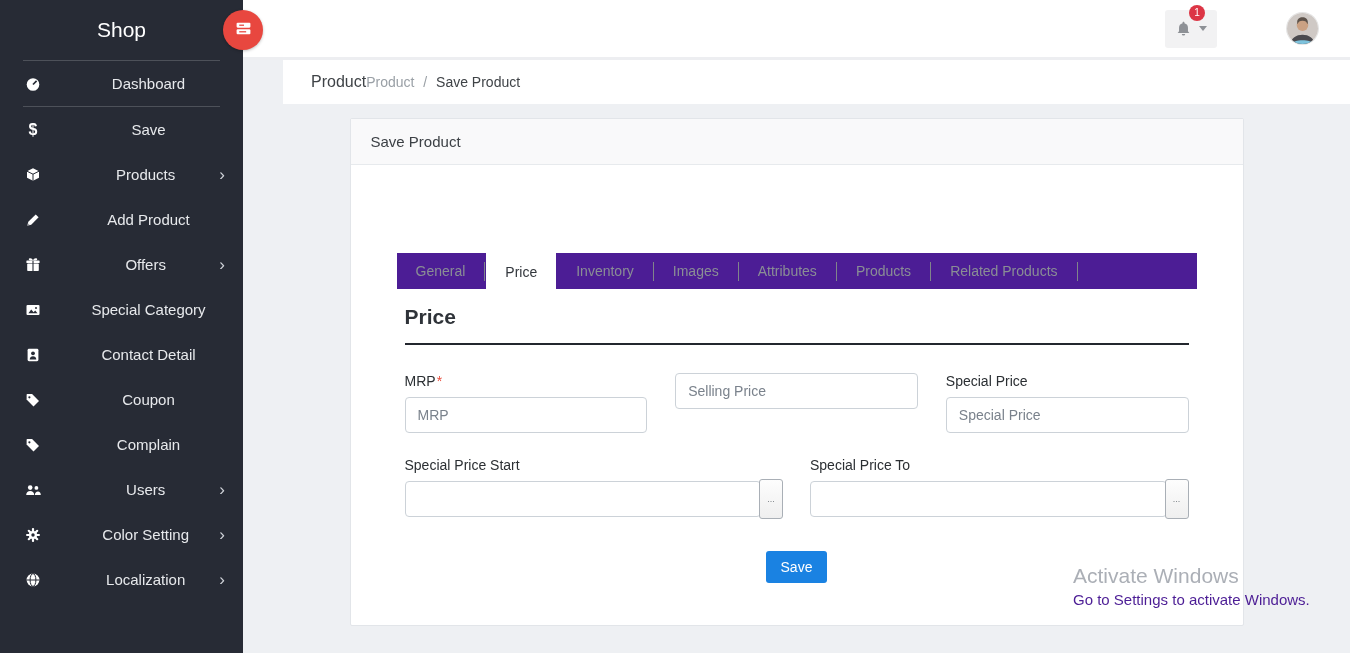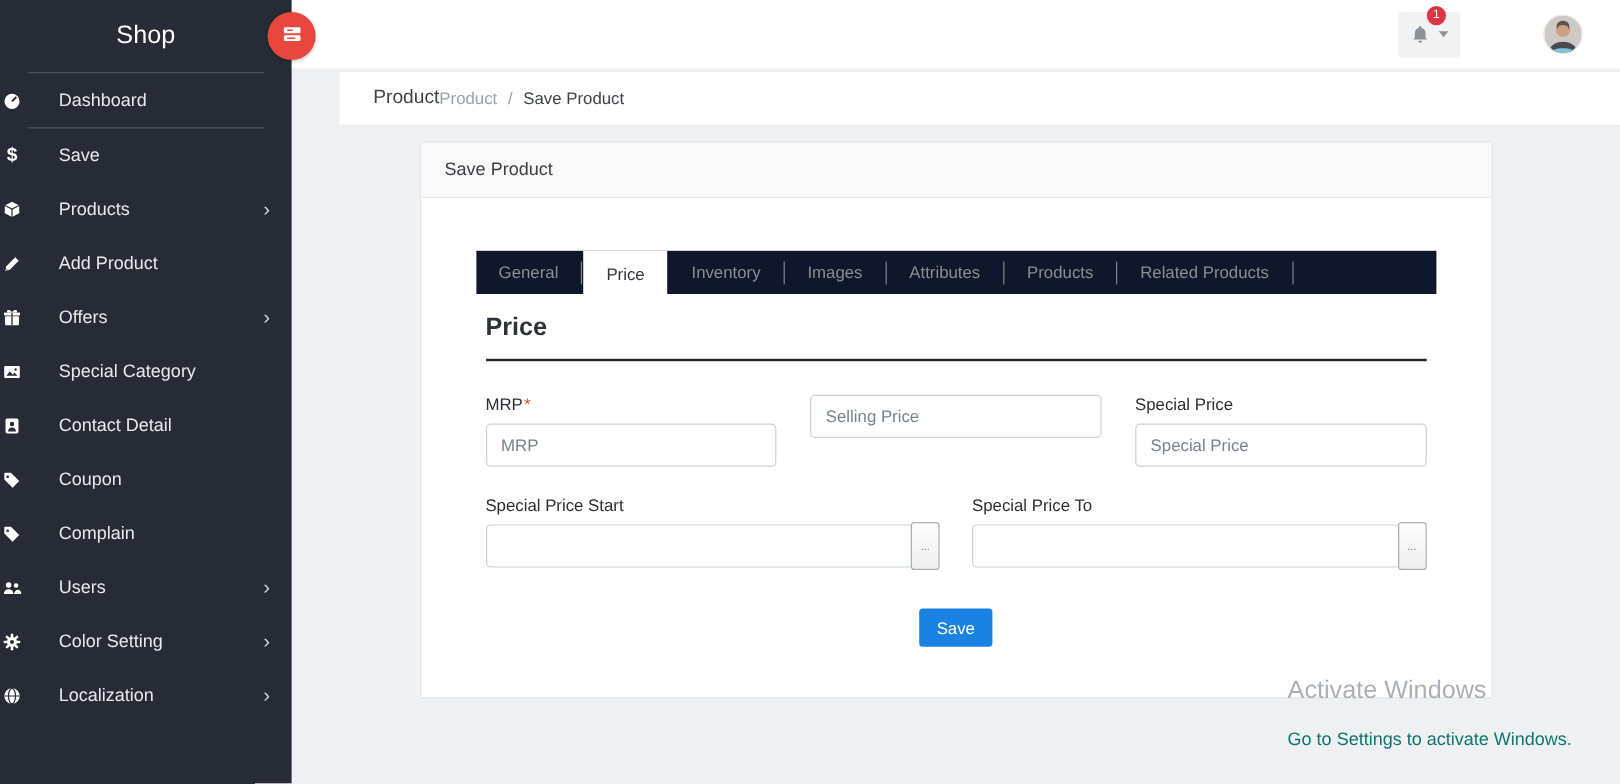--- a/index.html
+++ b/index.html
@@ -3,21 +3,21 @@
 <meta charset="utf-8">
 <style>
   * { margin:0; padding:0; box-sizing:border-box; }
   html,body { width:1350px; height:653px; overflow:hidden; font-family:"Liberation Sans", sans-serif; background:#eef0f3; }
   .app { display:flex; width:1350px; height:653px; }
 
   
   .sidebar { position:relative; width:243px; min-width:243px; height:653px; background:#272b35; color:#e7e9ec; z-index:5; }
   .sidebar-title { height:60px; line-height:60px; text-align:center; font-size:21px; color:#ffffff; }
   .side-divider { border-top:1px solid rgba(255,255,255,.18); margin:0 23px; }
-  .side-item { display:flex; align-items:center; height:45px; padding-right:18px; cursor:pointer; font-size:15px; color:#e7e9ec; }
+  .side-item { display:flex; align-items:center; height:45px; padding-left:23px; padding-right:18px; cursor:pointer; font-size:15px; color:#e7e9ec;text-align:center; }
   .side-item .icn { width:20px; margin-right:29px; display:flex; align-items:center; justify-content:center; color:#ffffff; font-size:15px; }
   .side-item .icn svg { width:16px; height:16px; fill:currentColor; }
   .side-item .lbl { flex:1; }
   .side-item .chev { color:#cfd2d8; font-size:17px; line-height:1; }
   .menu-toggle { position:absolute; top:10px; right:-20px; width:40px; height:40px; border-radius:50%;
     background:#e8473f; border:none; display:flex; align-items:center; justify-content:center; cursor:pointer;
     box-shadow:0 1px 3px rgba(0,0,0,.25); z-index:20; }
   .menu-toggle svg { width:17px; height:17px; }
 
   
@@ -40,21 +40,21 @@
   .breadcrumb .bc-current { color:#3f4347; }
 
   .content { flex:1; position:relative; background:#eef0f3; overflow:hidden; }
 
   
   .card { width:894px; margin:14px auto 0; background:#ffffff; border:1px solid #e2e5e9; border-radius:2px; }
   .card-header { padding:14px 20px; font-size:15px; color:#3c4045; background:#f9f9fa; border-bottom:1px solid #e7eaed; }
   .card-body { padding:44px 46px 42px; }
 
   
-  .tabs { display:flex; align-items:flex-start; background:#0f172a; height:36px; }
+  .tabs { display:flex; align-items:flex-start; background:#4c1d95; height:36px;margin-top:44px; }
   .tab { padding:0 19px; line-height:36px; font-size:14px; color:#8a8e95; cursor:pointer; white-space:nowrap; }
   .tab-sep { width:1px; height:19px; background:#80848b; align-self:center; }
   .tab.active { background:#ffffff; color:#33373d; height:43px; line-height:38px; position:relative; z-index:2; margin:0 1px; }
 
   
   .form-area { padding:0 8px; }
   .section-title { margin-top:16px; font-size:21px; color:#2f3339; padding-bottom:14px; border-bottom:2px solid #23272e; }
   .grid3 { display:grid; grid-template-columns:repeat(3,1fr); column-gap:28px; margin-top:28px; }
   .grid2 { display:grid; grid-template-columns:repeat(2,1fr); column-gap:27px; margin-top:24px; }
   .fld label { display:block; font-size:14px; color:#2b2f33; margin-bottom:8px; }
@@ -67,21 +67,21 @@
   .picker-btn { width:24px; height:40px; margin-left:-2px; margin-top:-2px; border:1px solid #a9afb6; border-radius:3px;
     background:linear-gradient(#fdfdfd,#efefef); font-size:9px; color:#777c82; cursor:pointer; line-height:1;
     font-family:"Liberation Sans", sans-serif; }
   .save-row { display:flex; justify-content:center; margin-top:32px; }
   .save-btn { background:#1a82e2; color:#ffffff; border:none; border-radius:3px; font-size:14px; padding:8px 15px;
     cursor:pointer; font-family:"Liberation Sans", sans-serif; }
 
   
   .watermark { position:absolute; left:830px; top:460px; color:#abafb6; pointer-events:none; }
   .watermark .w1 { font-size:21px; }
-  .watermark .w2 { font-size:15px; margin-top:20px; color:#0f766e;text-align:right; }
+  .watermark .w2 { font-size:15px; margin-top:3px; color:#4c1d95;text-align:right; }
 </style>
 </head>
 <body>
 
 <div class="app">
 
   <aside class="sidebar">
     <button class="menu-toggle">
       <span>
         <svg viewBox="0 0 16 16">

